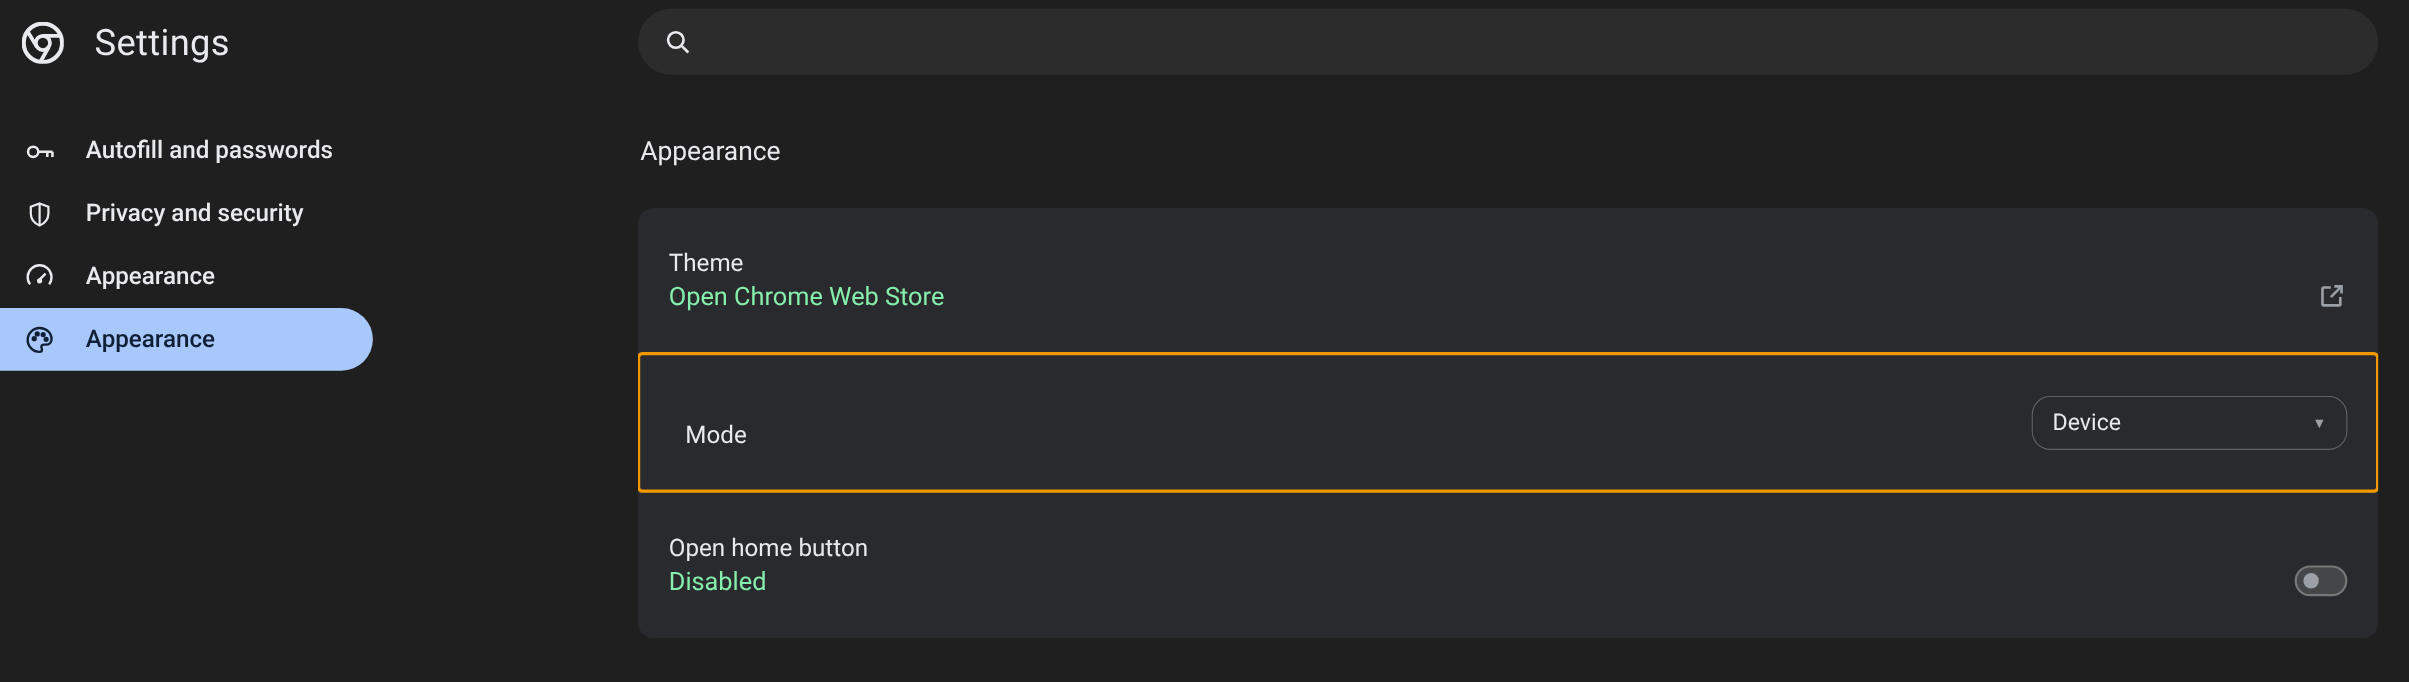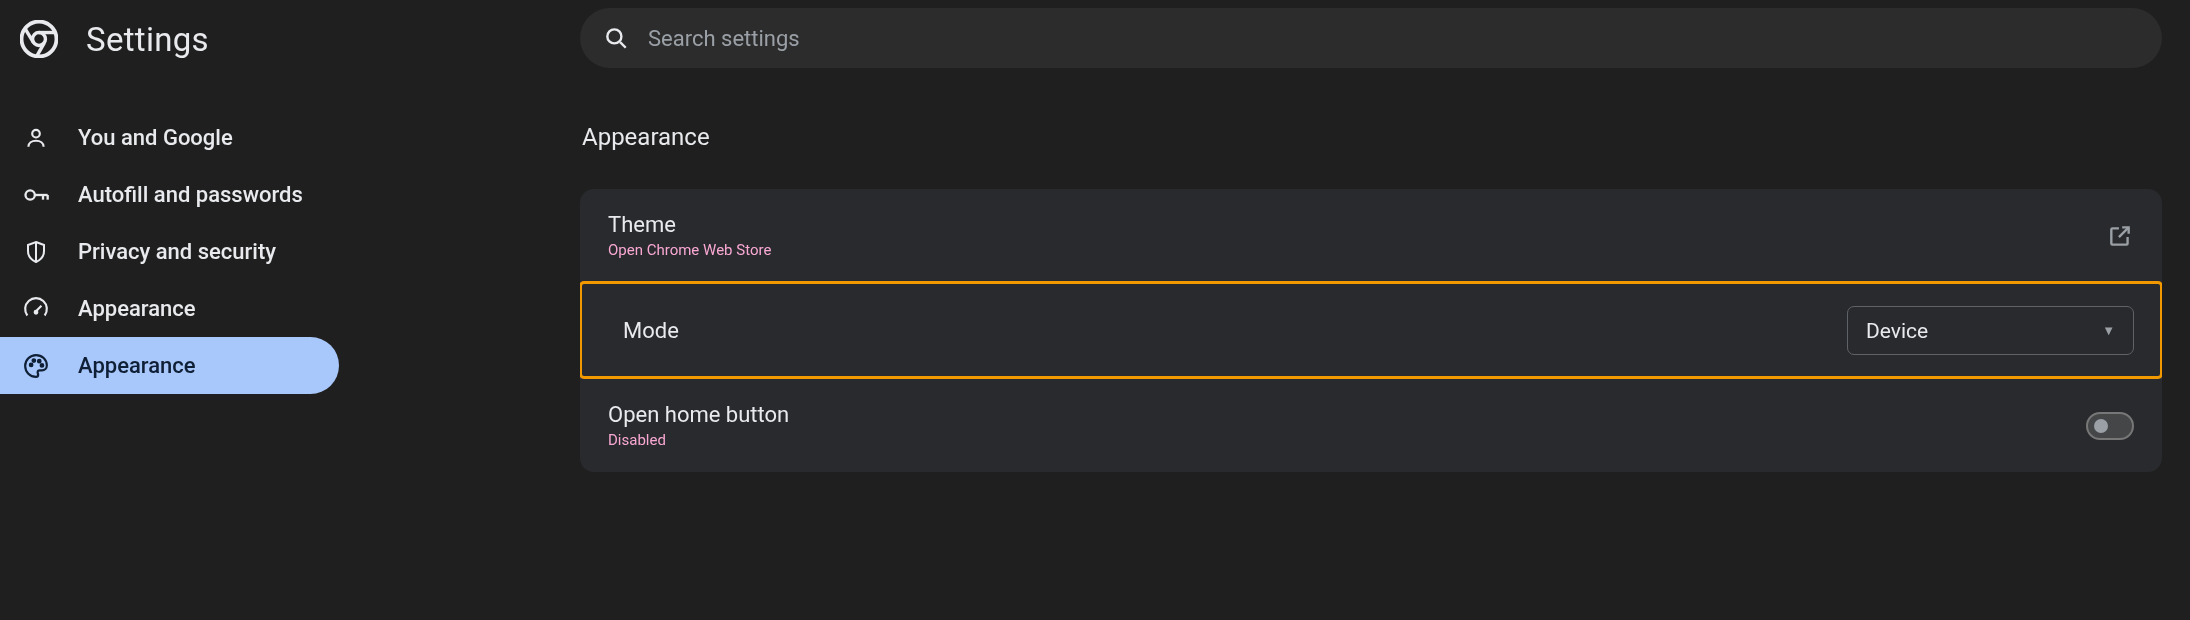--- a/index.html
+++ b/index.html
@@ -122,60 +122,60 @@
       margin-left: 2px;
     }
     .card {
       background: #292a2d;
       border-radius: 14px;
       overflow: hidden;
       position: relative;
     }
     .card-row {
       display: flex;
-      align-items: center;
+      align-items: flex-end;
       justify-content: space-between;
-      padding: 23px 28px;
+      padding: 38px 28px;
       position: relative;
     }
     .card-row + .card-row {
       border-top: 1px solid rgba(255,255,255,0.08);
     }
     .row-text {
       display: flex;
       flex-direction: column;
       gap: 4px;
     }
     .row-title {
       font-size: 22px;
       color: #e8eaed;
     }
     .row-subtitle {
-      font-size: 15px;
-      color: #f9a8d4;
+      font-size: 23px;
+      color: #86efac;
     }
     .external-icon {
       color: #9aa0a6;
       width: 28px;
       height: 28px;
       display:flex;align-items:center;justify-content:center;
     }
     .mode-row {
       outline: 3px solid #f29900;
       outline-offset: -2px;
       border-radius: 4px;
       z-index: 1;
     }
     .mode-row .row-title {
       font-size: 22px;
       margin-left: 15px;
     }
     .select-box {
       border: 1px solid #5f6368;
-      border-radius: 7px;
+      border-radius: 17px;
       padding: 12px 18px;
       display: flex;
       align-items: center;
       justify-content: space-between;
       width: 287px;
       height: 49px;
       cursor: pointer;
       color: #e8eaed;
       font-size: 21px;
     }
@@ -216,29 +216,20 @@
           <path d="M 50 33 L 95 33" stroke="#e8eaed" stroke-width="9" fill="none"></path>
           <path d="M 36 60 L 13 22" stroke="#e8eaed" stroke-width="9" fill="none"></path>
           <path d="M 64 60 L 43 97" stroke="#e8eaed" stroke-width="9" fill="none"></path>
         </svg>
       </span>
       <span class="app-title">Settings</span>
     </div>
 
     <div class="nav-items">
 
-      <div class="nav-item">
-        <span class="icon-slot">
-          <svg width="26" height="26" viewBox="0 0 24 24" fill="none" stroke="currentColor" stroke-width="2">
-            <circle cx="12" cy="8" r="3.5"></circle>
-            <path d="M5 20c0-3.5 3.1-5.5 7-5.5s7 2 7 5.5"></path>
-          </svg>
-        </span>
-        <span class="nav-label">You and Google</span>
-      </div>
 
       <div class="nav-item">
         <span class="icon-slot">
           <svg width="28" height="28" viewBox="0 0 24 24" fill="none" stroke="currentColor" stroke-width="2">
             <circle cx="7" cy="12" r="4"></circle>
             <path d="M11 12h11"></path>
             <path d="M18 12v4"></path>
             <path d="M22 12v4"></path>
           </svg>
         </span>
@@ -284,21 +275,20 @@
   </div>
 
   <div class="right-col">
     <div class="search-bar">
       <span class="search-icon-slot">
         <svg width="26" height="26" viewBox="0 0 24 24" fill="none" stroke="currentColor" stroke-width="2.2">
           <circle cx="10.5" cy="10.5" r="6.5"></circle>
           <path d="M21 21l-5.2-5.2"></path>
         </svg>
       </span>
-      <input class="search-input" type="text" placeholder="Search settings" style="">
     </div>
 
     <div class="section-title">Appearance</div>
 
     <div class="card">
 
       <div class="card-row">
         <div class="row-text">
           <span class="row-title">Theme</span>
           <span class="row-subtitle">Open Chrome Web Store</span>

